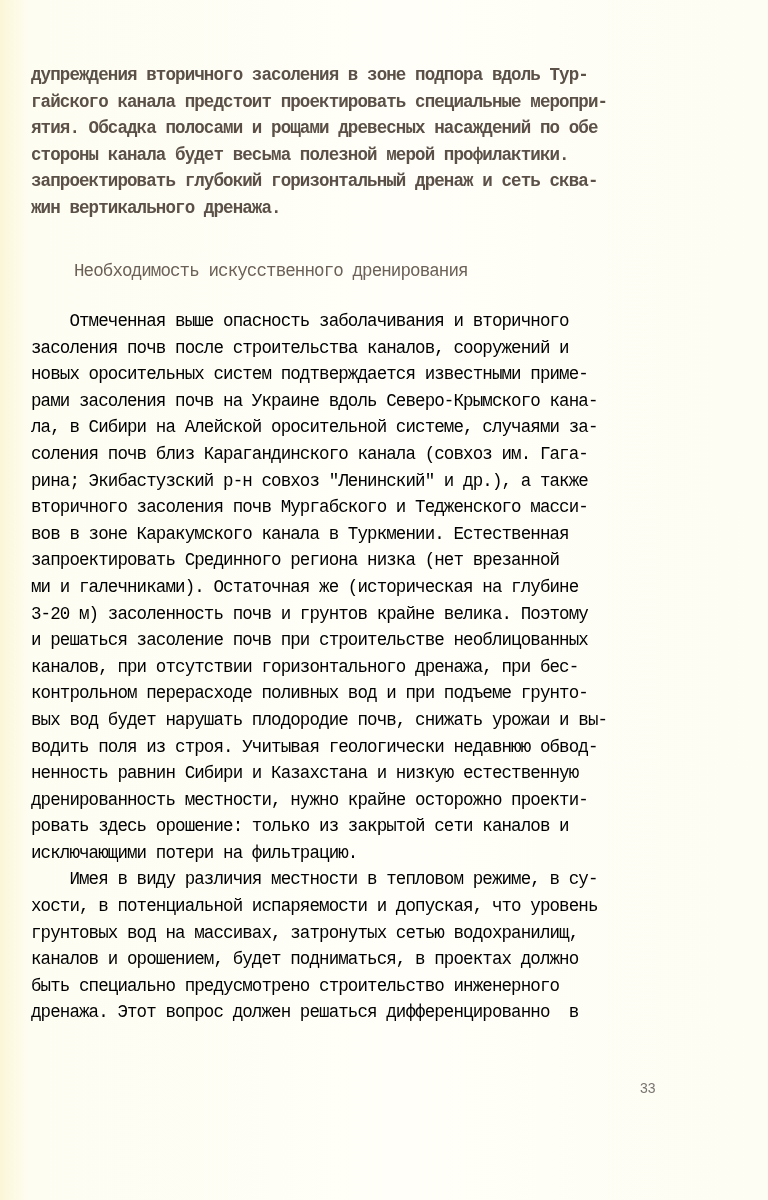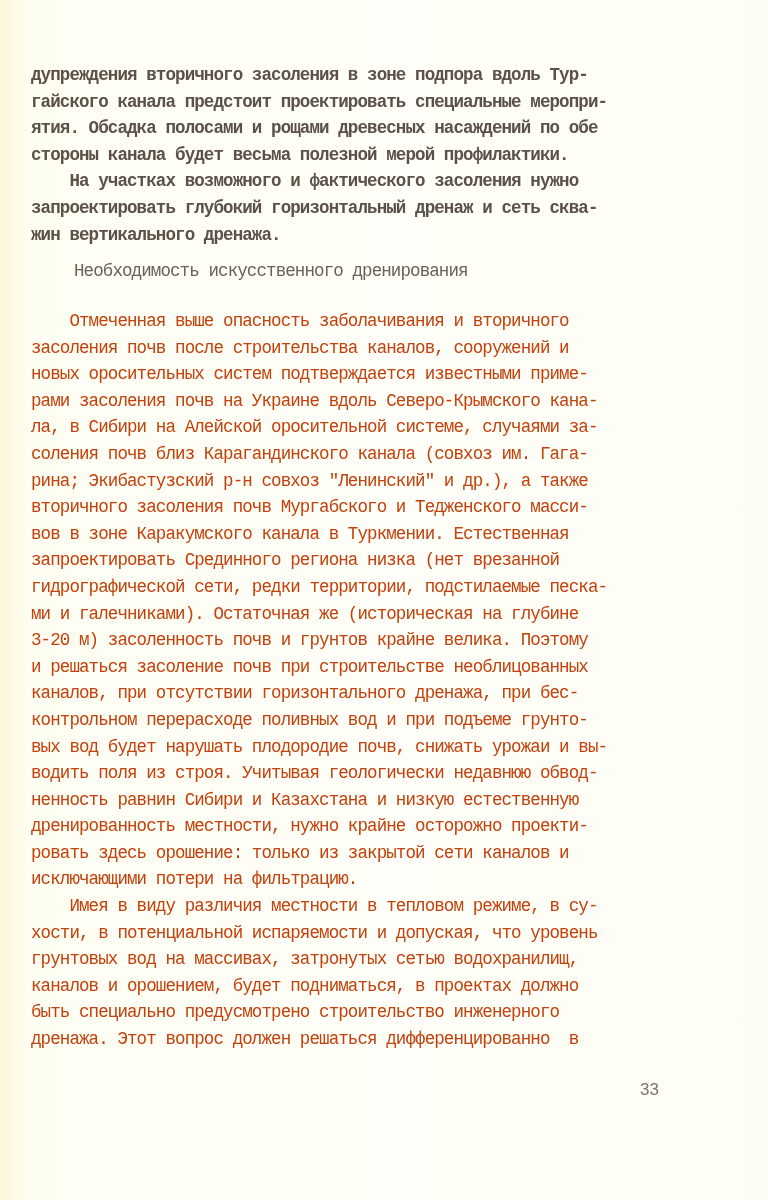--- a/index.html
+++ b/index.html
@@ -49,60 +49,58 @@
       text-align: right;
     }
     .block2 {
       position: absolute;
       left: 31px;
       top: 308px;
       width: 680px;
       font-family: "Liberation Mono", "DejaVu Sans Mono", monospace;
       font-size: 17.5px;
       letter-spacing: -0.9px;
-      color: #c2410c;
+      color: #000000;
     }
     .page-number {
       position: absolute;
       left: 640px;
       top: 1080px;
       font-family: "Liberation Sans", sans-serif;
-      font-size: 17px;
+      font-size: 14px;
       color: #7a7470;
     }
   </style>
 </head>
 <body>
 
 <div class="page">
 
   <div class="text-block">
     <div class="line">дупреждения вторичного засоления в зоне подпора вдоль Тур-</div>
     <div class="line">гайского канала предстоит проектировать специальные меропри-</div>
     <div class="line">ятия. Обсадка полосами и рощами древесных насаждений по обе</div>
     <div class="line">стороны канала будет весьма полезной мерой профилактики.</div>
-    <div class="line">    На участках возможного и фактического засоления нужно</div>
     <div class="line">запроектировать глубокий горизонтальный дренаж и сеть сква-</div>
     <div class="line">жин вертикального дренажа.</div>
   </div>
 
   <div class="heading-line">Необходимость искусственного дренирования</div>
 
   <div class="block2">
     <div class="line">    Отмеченная выше опасность заболачивания и вторичного</div>
     <div class="line">засоления почв после строительства каналов, сооружений и</div>
     <div class="line">новых оросительных систем подтверждается известными приме-</div>
     <div class="line">рами засоления почв на Украине вдоль Северо-Крымского кана-</div>
     <div class="line">ла, в Сибири на Алейской оросительной системе, случаями за-</div>
     <div class="line">соления почв близ Карагандинского канала (совхоз им. Гага-</div>
     <div class="line">рина; Экибастузский р-н совхоз "Ленинский" и др.), а также</div>
     <div class="line">вторичного засоления почв Мургабского и Тедженского масси-</div>
     <div class="line">вов в зоне Каракумского канала в Туркмении. Естественная</div>
     <div class="line">запроектировать Срединного региона низка (нет врезанной</div>
-    <div class="line">гидрографической сети, редки территории, подстилаемые песка-</div>
     <div class="line">ми и галечниками). Остаточная же (историческая на глубине</div>
     <div class="line">3-20 м) засоленность почв и грунтов крайне велика. Поэтому</div>
     <div class="line">и решаться засоление почв при строительстве необлицованных</div>
     <div class="line">каналов, при отсутствии горизонтального дренажа, при бес-</div>
     <div class="line">контрольном перерасходе поливных вод и при подъеме грунто-</div>
     <div class="line">вых вод будет нарушать плодородие почв, снижать урожаи и вы-</div>
     <div class="line">водить поля из строя. Учитывая геологически недавнюю обвод-</div>
     <div class="line">ненность равнин Сибири и Казахстана и низкую естественную</div>
     <div class="line">дренированность местности, нужно крайне осторожно проекти-</div>
     <div class="line">ровать здесь орошение: только из закрытой сети каналов и</div>

